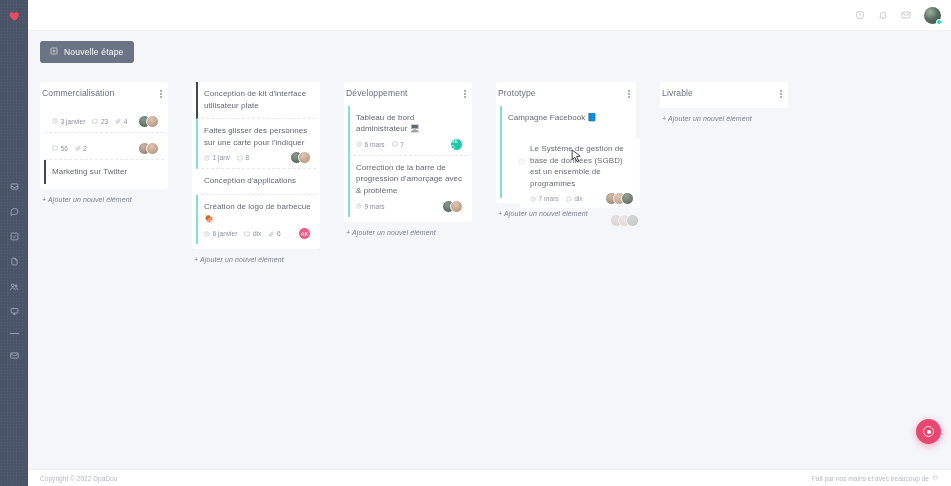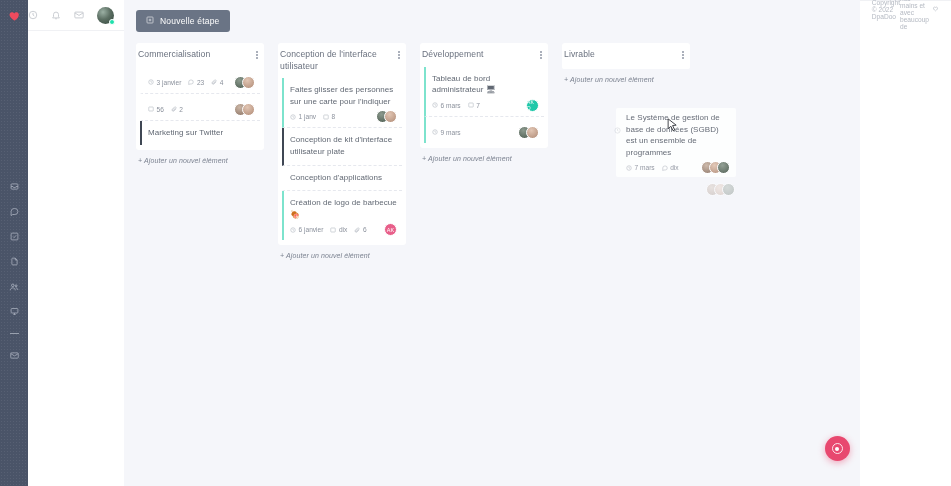--- a/index.html
+++ b/index.html
@@ -50,20 +50,21 @@
   .sb-divider {
     width: 9px; height: 1px; background: #98a0ae;
     margin: 9px 0 9px 0;
   }
 
   
   .main {
     flex: 1 1 auto;
     height: 486px;
     display: flex;
+    flex-direction: column;
     background: #ffffff;
     position: relative;
   }
 
   
   .topbar {
     height: 31px;
     flex: 0 0 31px;
     background: #ffffff;
     border-bottom: 1px solid #f0f1f4;
@@ -107,23 +108,23 @@
     font-size: 8.5px;
     padding: 6px 10px;
     border-radius: 3px;
     border: none;
     cursor: pointer;
     letter-spacing: .2px;
   }
   .new-stage-btn svg { opacity: .85; }
 
   .board {
-    margin-top: 11px;
-    display: flex;
-    gap: 14px;
+    margin-top: 19px;
+    display: flex;
+    gap: 24px;
     align-items: flex-start;
   }
   .column {
     width: 128px;
     flex: 0 0 128px;
     background: transparent;
   }
   .column.wide { width: 140px; flex: 0 0 140px; }
 
   .col-head {
@@ -496,29 +497,25 @@
 
             <div class="card accent-dark last">
               <div class="card-title">Marketing sur Twitter</div>
             </div>
 
           </div>
           <div class="add-item outside">+ Ajouter un nouvel élément</div>
         </div>
 
         <div class="column">
-          <div class="col-head">
-            <div class="col-title">Conception de l'interface utilisateur</div>
-            <div class="kebab">
-                <i></i>
-                <i></i>
-                <i></i>
-              </div>
-          </div>
           <div class="col-body">
+
+            <div class="card accent-dark">
+              <div class="card-title">Conception de kit d'interface utilisateur plate</div>
+            </div>
 
             <div class="card accent-teal">
               <div class="card-title">Faites glisser des personnes sur une carte pour l'indiquer</div>
               <div class="meta">
                 <span class="meta-item">
                   <svg width="6" height="6" viewBox="0 0 24 24" fill="none" stroke="#9aa1ac" stroke-width="2.4">
                       <circle cx="12" cy="12" r="9"></circle>
                       <path d="M12 7v5l3 2"></path>
                     </svg>
                   <span>1 janv</span>
@@ -527,24 +524,20 @@
                   <svg width="6" height="6" viewBox="0 0 24 24" fill="none" stroke="#9aa1ac" stroke-width="2.4">
                       <rect x="3" y="4" width="18" height="16" rx="2"></rect>
                     </svg>
                   <span>8</span>
                 </span>
                 <span class="avatars">
                   <span class="av p1"></span>
                   <span class="av p2"></span>
                 </span>
               </div>
-            </div>
-
-            <div class="card accent-dark">
-              <div class="card-title">Conception de kit d'interface utilisateur plate</div>
             </div>
 
             <div class="card accent-none">
               <div class="card-title">Conception d'applications</div>
             </div>
 
             <div class="card accent-teal last">
               <div class="card-title">Création de logo de barbecue 🍖</div>
               <div class="meta">
                 <span class="meta-item">
@@ -603,39 +596,58 @@
                     </svg>
                   <span>7</span>
                 </span>
                 <span class="avatars">
                   <span class="av teal">AK D</span>
                 </span>
               </div>
             </div>
 
             <div class="card accent-teal last">
+              <div class="card-title">Correction de la barre de progression d'amorçage avec &amp; problème</div>
               <div class="meta">
                 <span class="meta-item">
                   <svg width="6" height="6" viewBox="0 0 24 24" fill="none" stroke="#9aa1ac" stroke-width="2.4">
                       <circle cx="12" cy="12" r="9"></circle>
                       <path d="M12 7v5l3 2"></path>
                     </svg>
                   <span>9 mars</span>
                 </span>
                 <span class="avatars">
                   <span class="av p1"></span>
                   <span class="av p2"></span>
                 </span>
               </div>
             </div>
 
           </div>
           <div class="add-item outside">+ Ajouter un nouvel élément</div>
         </div>
 
+        <div class="column wide">
+          <div class="col-head">
+            <div class="col-title">Prototype</div>
+            <div class="kebab">
+                <i></i>
+                <i></i>
+                <i></i>
+              </div>
+          </div>
+          <div class="col-body">
+
+            <div class="card accent-teal last" style="min-height:92px">
+              <div class="card-title">Campagne Facebook 📘</div>
+            </div>
+
+          </div>
+          <div class="add-item outside">+ Ajouter un nouvel élément</div>
+        </div>
 
         <div class="column">
           <div class="col-head">
             <div class="col-title">Livrable</div>
             <div class="kebab">
                 <i></i>
                 <i></i>
                 <i></i>
               </div>
           </div>

